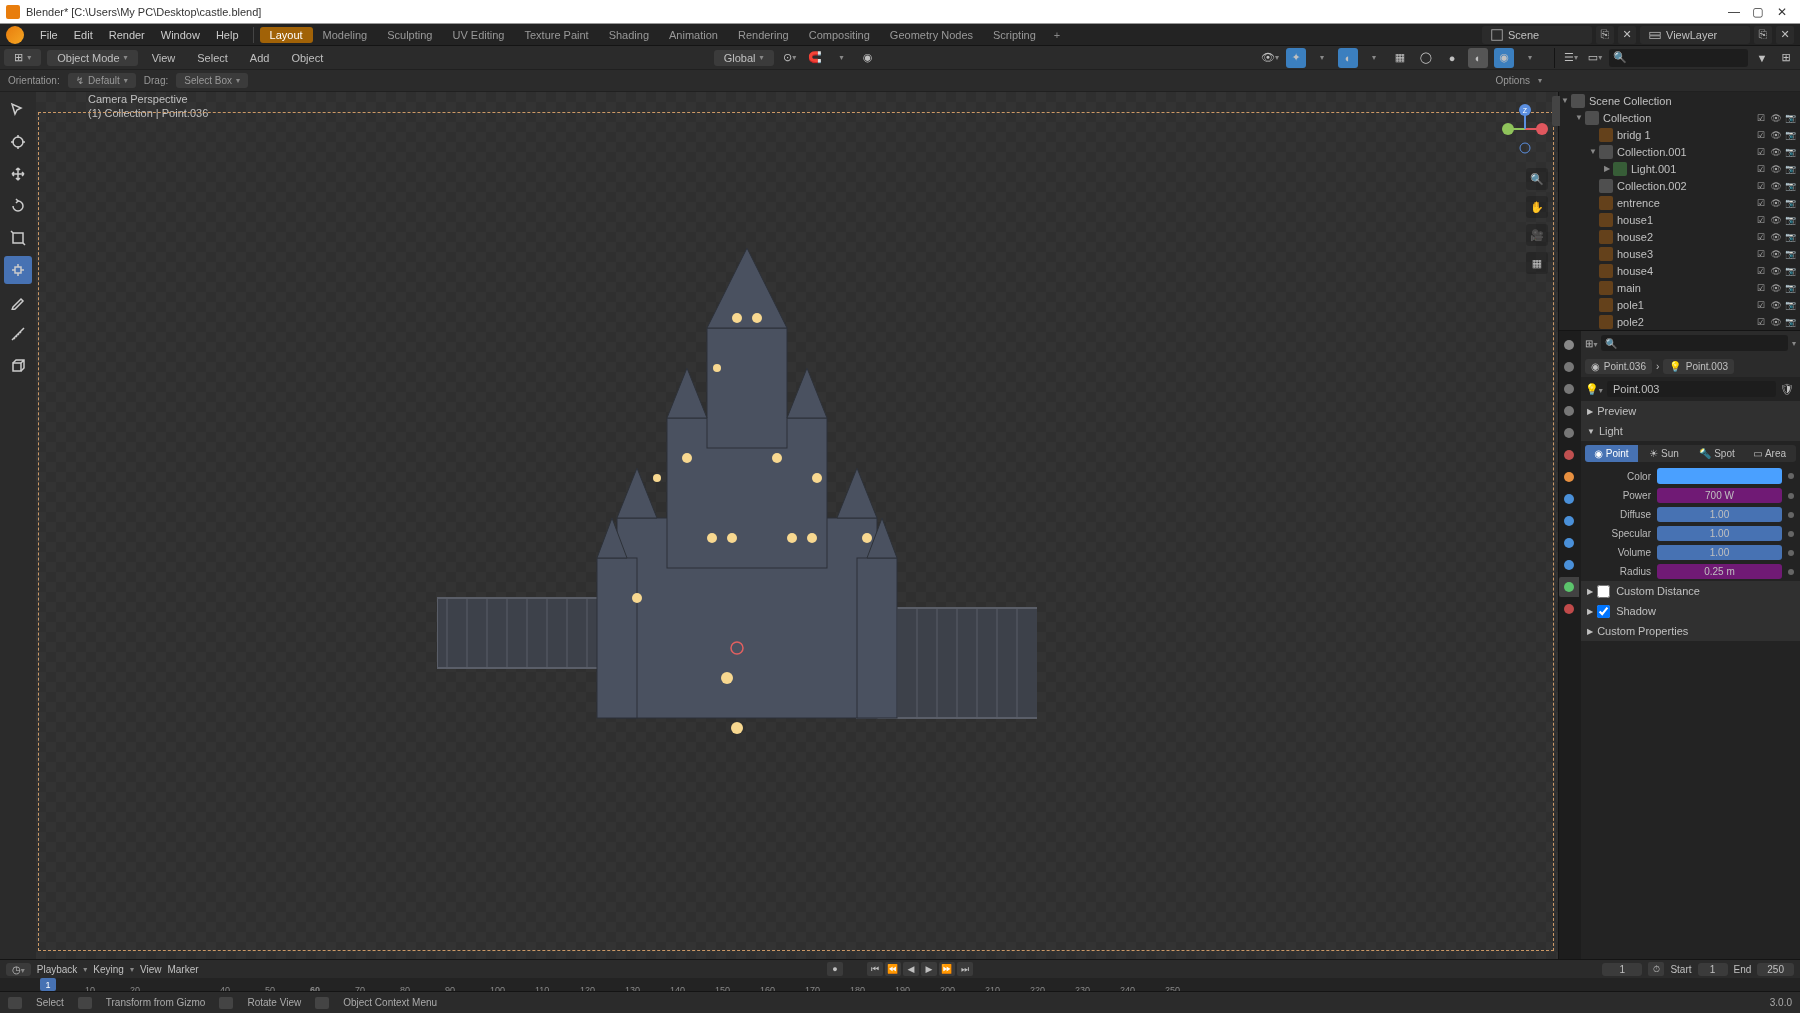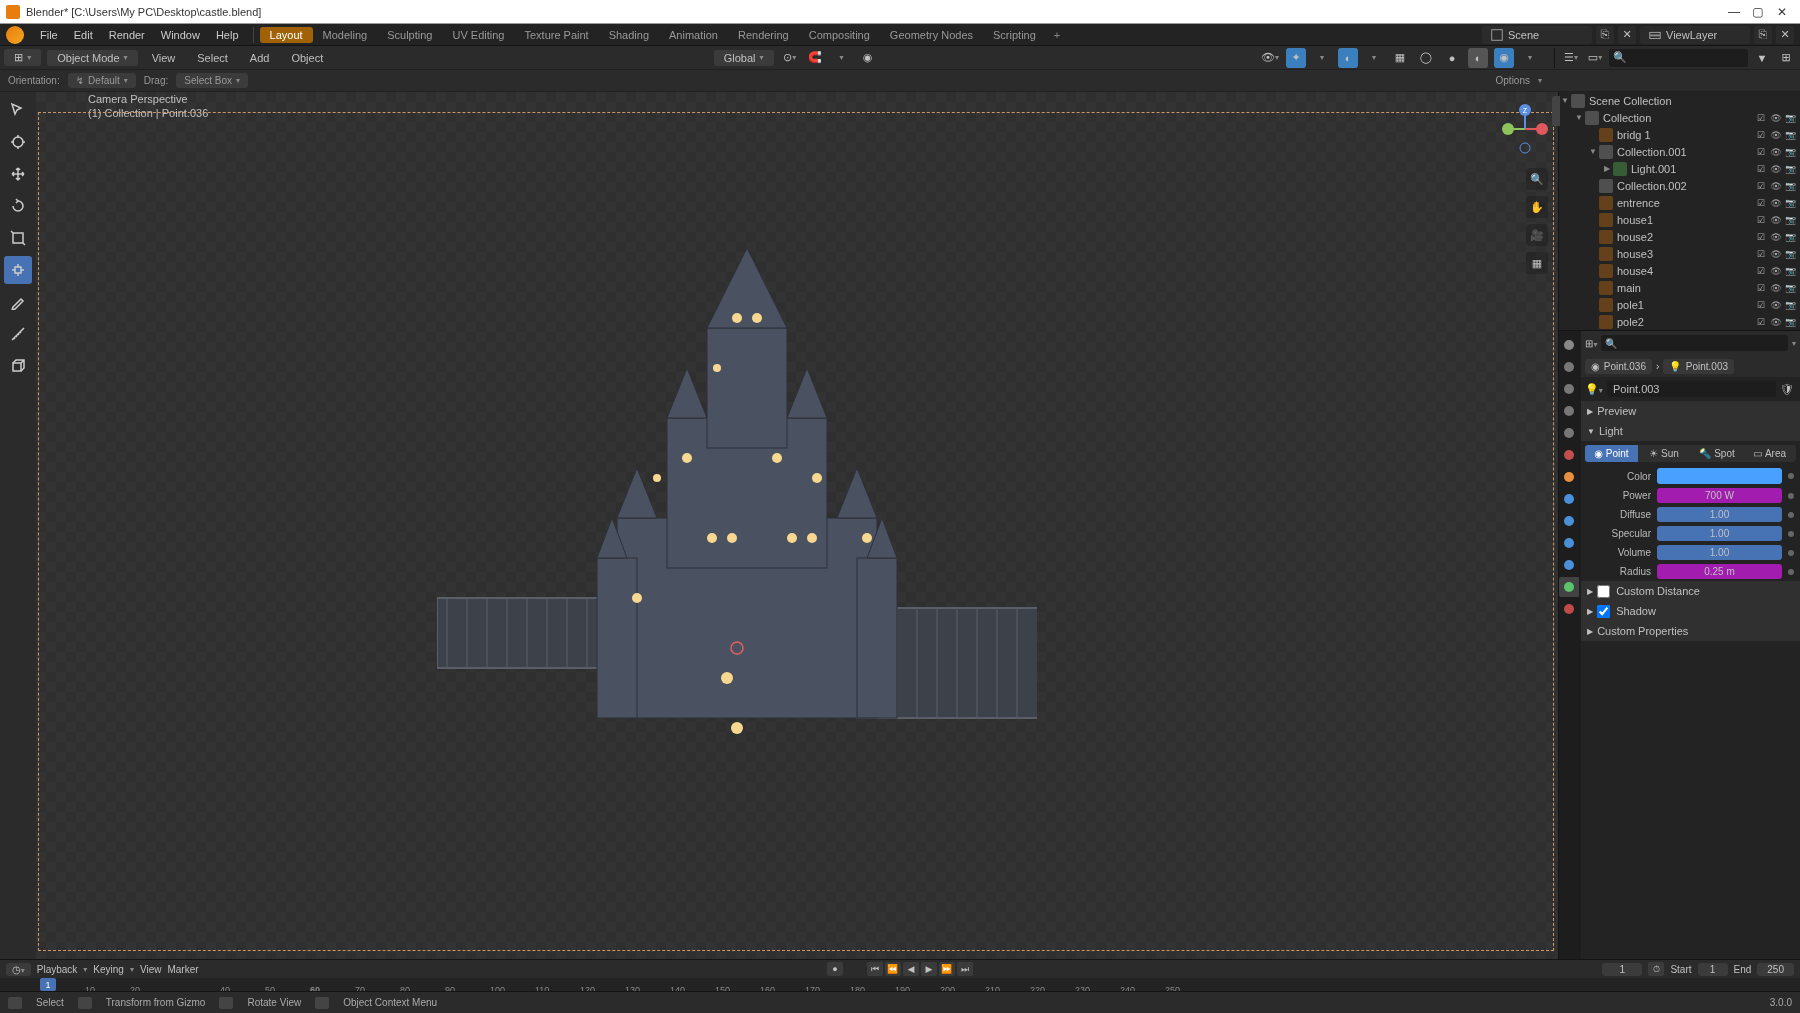--- a/index.html
+++ b/index.html
@@ -85,21 +85,21 @@
 .propbody .panel-hd { height:20px; background:#303030; display:flex; align-items:center; padding:0 6px; font-size:11px; }
 .propbody .panel-hd .arr { margin-right:4px; font-size:8px; }
 .propbody .type-row { display:flex; padding:4px; gap:0; }
 .propbody .type-btn { flex:1; text-align:center; padding:3px 0; font-size:10px; background:#2f2f2f; }
 .propbody .type-btn.first { border-radius:3px 0 0 3px;text-align:center; }
 .propbody .type-btn.last { border-radius:0 3px 3px 0; }
 .propbody .type-btn.active { background:#4772b3; color:#fff; }
 .propbody .prop-row { display:flex; align-items:center; padding:2px 6px; gap:6px; }
 .propbody .prop-row .lbl { width:64px; text-align:right; font-size:10px; color:#bbb; }
 .propbody .prop-row .val { flex:1; background:#4772b3; text-align:center; padding:2px; border-radius:3px; font-size:10px; }
-.propbody .prop-row .val.plain { background:#a21caf; }
+.propbody .prop-row .val.plain { background:#701a75; }
 .propbody .prop-row .val.color { background:#4aa0ff; height:16px; }
 .propbody .prop-row .pin { width:6px; height:6px; border-radius:50%; background:#666; }
 .propbody .chk { margin-right:6px; }
 
 
 .timeline { position:absolute; bottom:22px; left:0; right:0; height:32px; background:#2b2b2b; border-top:1px solid #141414; display:flex; flex-direction:column; }
 .timeline .thead { height:18px; display:flex; align-items:center; padding:0 6px; gap:6px; font-size:10px; }
 .timeline .thead .drop { background:#3b3b3b; border-radius:3px; padding:1px 6px; }
 .timeline .thead .centerctrl { position:absolute; left:50%; transform:translateX(-50%); display:flex; gap:2px; }
 .timeline .thead .tbtn { width:16px; height:14px; background:#3b3b3b; display:flex; align-items:center; justify-content:center; font-size:9px; border-radius:2px; }

